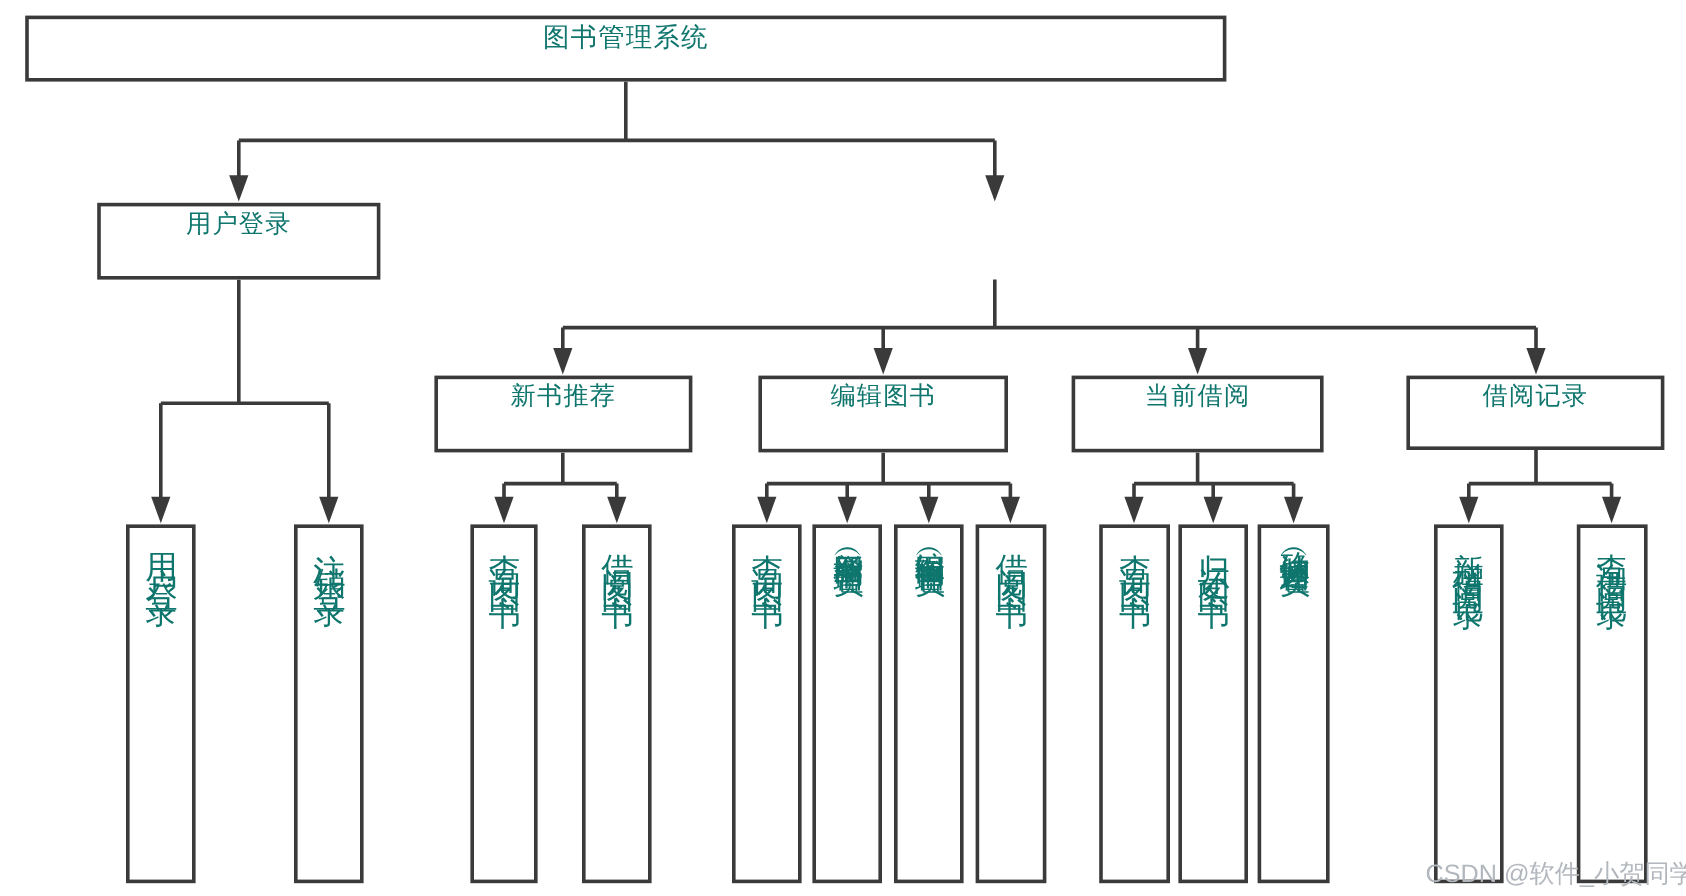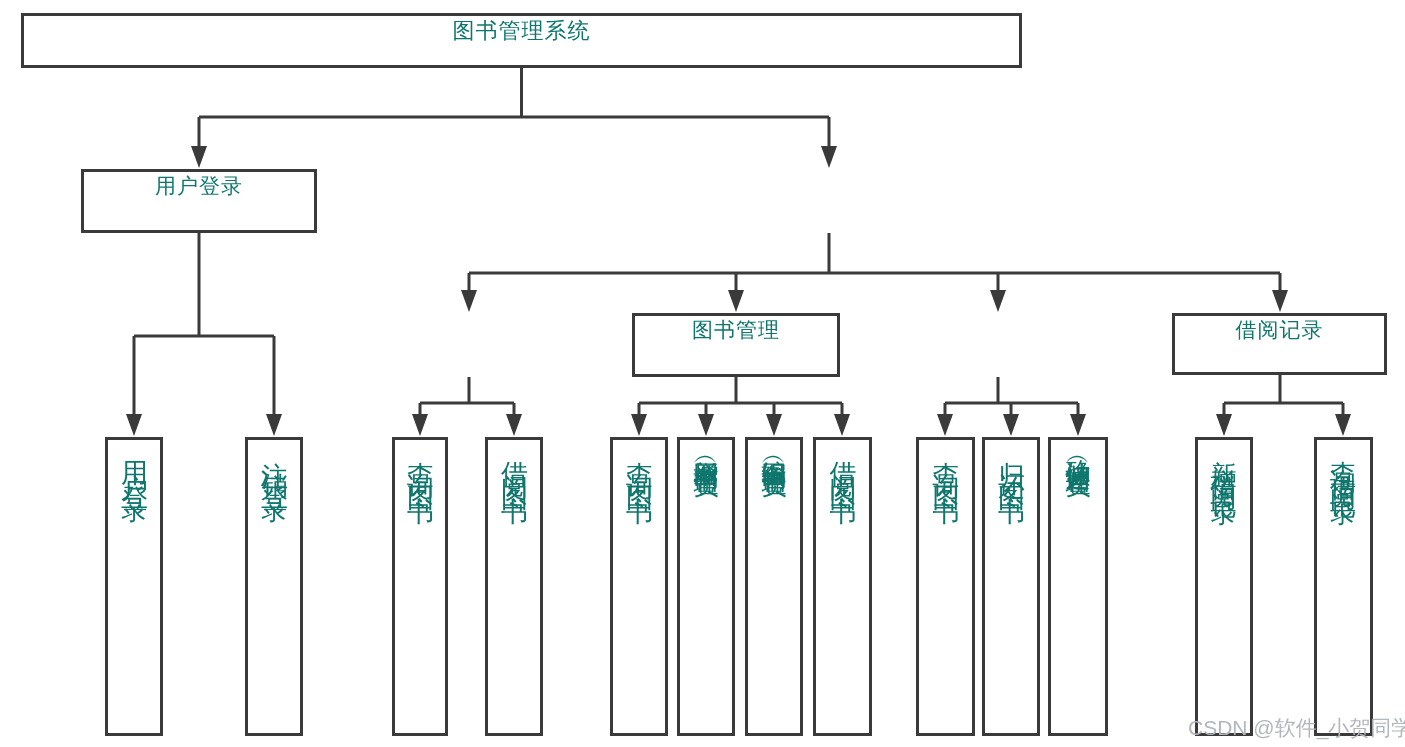--- a/index.html
+++ b/index.html
@@ -93,22 +93,28 @@
   </svg>
 
   <div class="node hbox root" style="left:21px;top:13px;width:1001px;height:55px">
     <span class="lbl">图书管理系统</span>
   </div>
 
   <div class="node hbox" style="left:81px;top:169px;width:236px;height:64px">
     <span class="lbl">用户登录</span>
   </div>
 
+  <div class="node hbox" style="left:362px;top:313px;width:215px;height:64px">
+    <span class="lbl">新书推荐</span>
+  </div>
   <div class="node hbox" style="left:632px;top:313px;width:208px;height:64px">
-    <span class="lbl">图书管理</span>
+    <span class="lbl">编辑图书</span>
+  </div>
+  <div class="node hbox" style="left:893px;top:313px;width:210px;height:64px">
+    <span class="lbl">当前借阅</span>
   </div>
   <div class="node hbox" style="left:1172px;top:313px;width:215px;height:62px">
     <span class="lbl">借阅记录</span>
   </div>
 
   <div class="node vbox" style="left:105px;top:437px;width:58px;height:299px">
     <span class="lbl">用户登录</span>
   </div>
   <div class="node vbox" style="left:245px;top:437px;width:58px;height:299px">
     <span class="lbl">注销登录</span>

